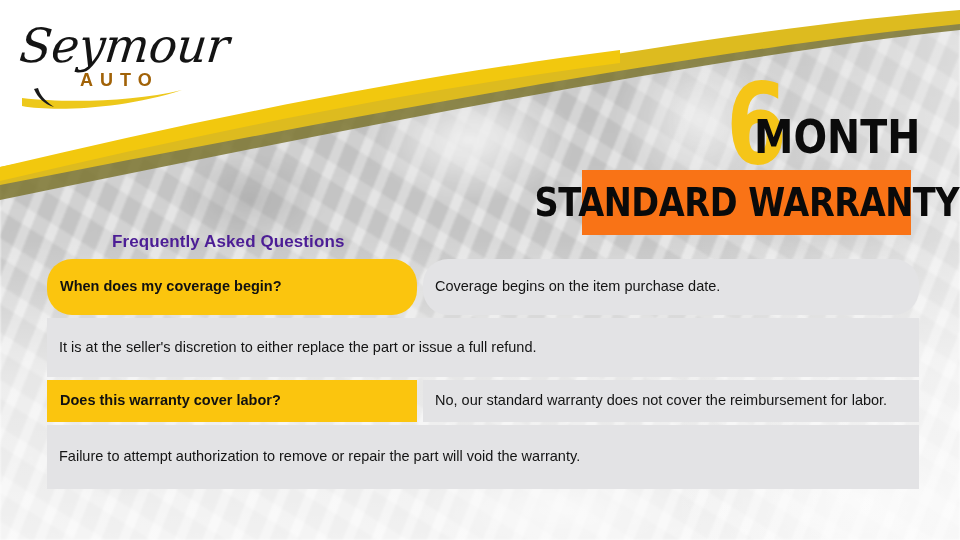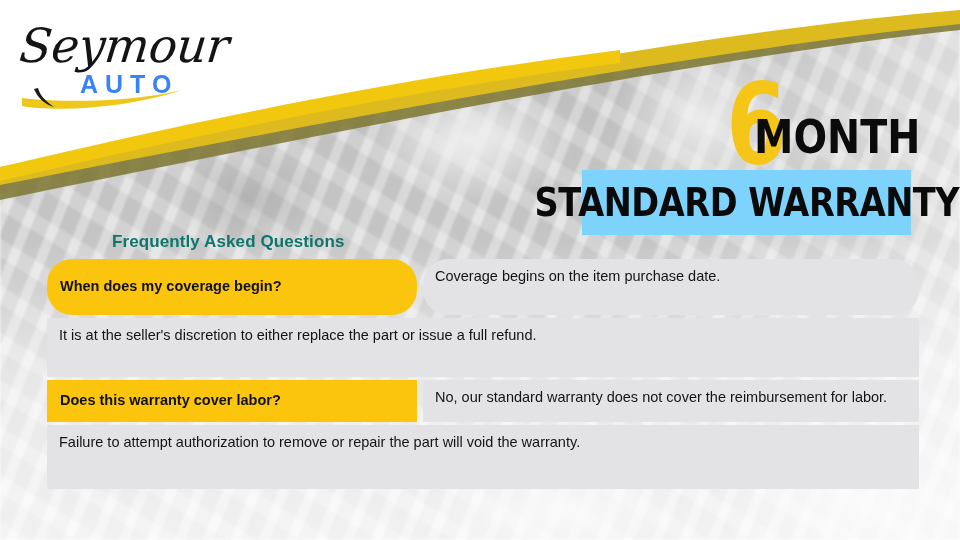--- a/index.html
+++ b/index.html
@@ -85,23 +85,23 @@
     color: #141414;
     letter-spacing: -0.5px;
     transform: skewX(-6deg);
     white-space: nowrap;
   }
   .logo-auto {
     position: absolute;
     left: 66px;
     top: 54px;
     font-family: "Liberation Sans", sans-serif;
-    font-size: 25px;
-    font-weight: 700;
-    color: #3b82f6;
+    font-size: 18px;
+    font-weight: 700;
+    color: #a16207;
     letter-spacing: 7px;
     white-space: nowrap;
   }
   .logo-swoosh {
     position: absolute;
     left: 0;
     top: 60px;
     width: 190px;
     height: 36px;
   }
@@ -141,21 +141,21 @@
     white-space: nowrap;
   }
 
   
   .banner {
     position: absolute;
     left: 582px;
     top: 170px;
     width: 329px;
     height: 65px;
-    background: #7dd3fc;
+    background: #f97316;
     display: flex;
     align-items: center;
     justify-content: center;
   }
   .banner-text {
     font-family: "DejaVu Sans", sans-serif;
     font-size: 39px;
     font-weight: 700;
     color: #0a0a0a;
     letter-spacing: -0.5px;
@@ -164,21 +164,21 @@
   }
 
   
   .faq-title {
     position: absolute;
     left: 112px;
     top: 232px;
     font-family: "Liberation Sans", sans-serif;
     font-size: 17px;
     font-weight: 700;
-    color: #0f766e;
+    color: #4c1d95;
     letter-spacing: 0.1px;
     white-space: nowrap;
   }
 
   
   .faq-table {
     position: absolute;
     left: 47px;
     top: 259px;
     width: 872px;
@@ -203,21 +203,21 @@
     font-weight: 700;
     color: #111111;
     line-height: 1.32;
   }
   .faq-a {
     flex: 1 1 auto;
     background: #e3e3e5;
     box-sizing: border-box;
     padding: 8px 14px 8px 12px;
     display: flex;
-    align-items: flex-start;
+    align-items: center;
     font-family: "Liberation Sans", sans-serif;
     font-size: 14.5px;
     font-weight: 400;
     color: #141414;
     line-height: 1.34;
     text-align: justify;
   }
   .faq-a span { display: block; width: 100%; }
   .r0 .faq-q, .r0 .faq-a { height: 56px; border-radius: 25px; }
   .r1 .faq-q, .r1 .faq-a { height: 59px; }

